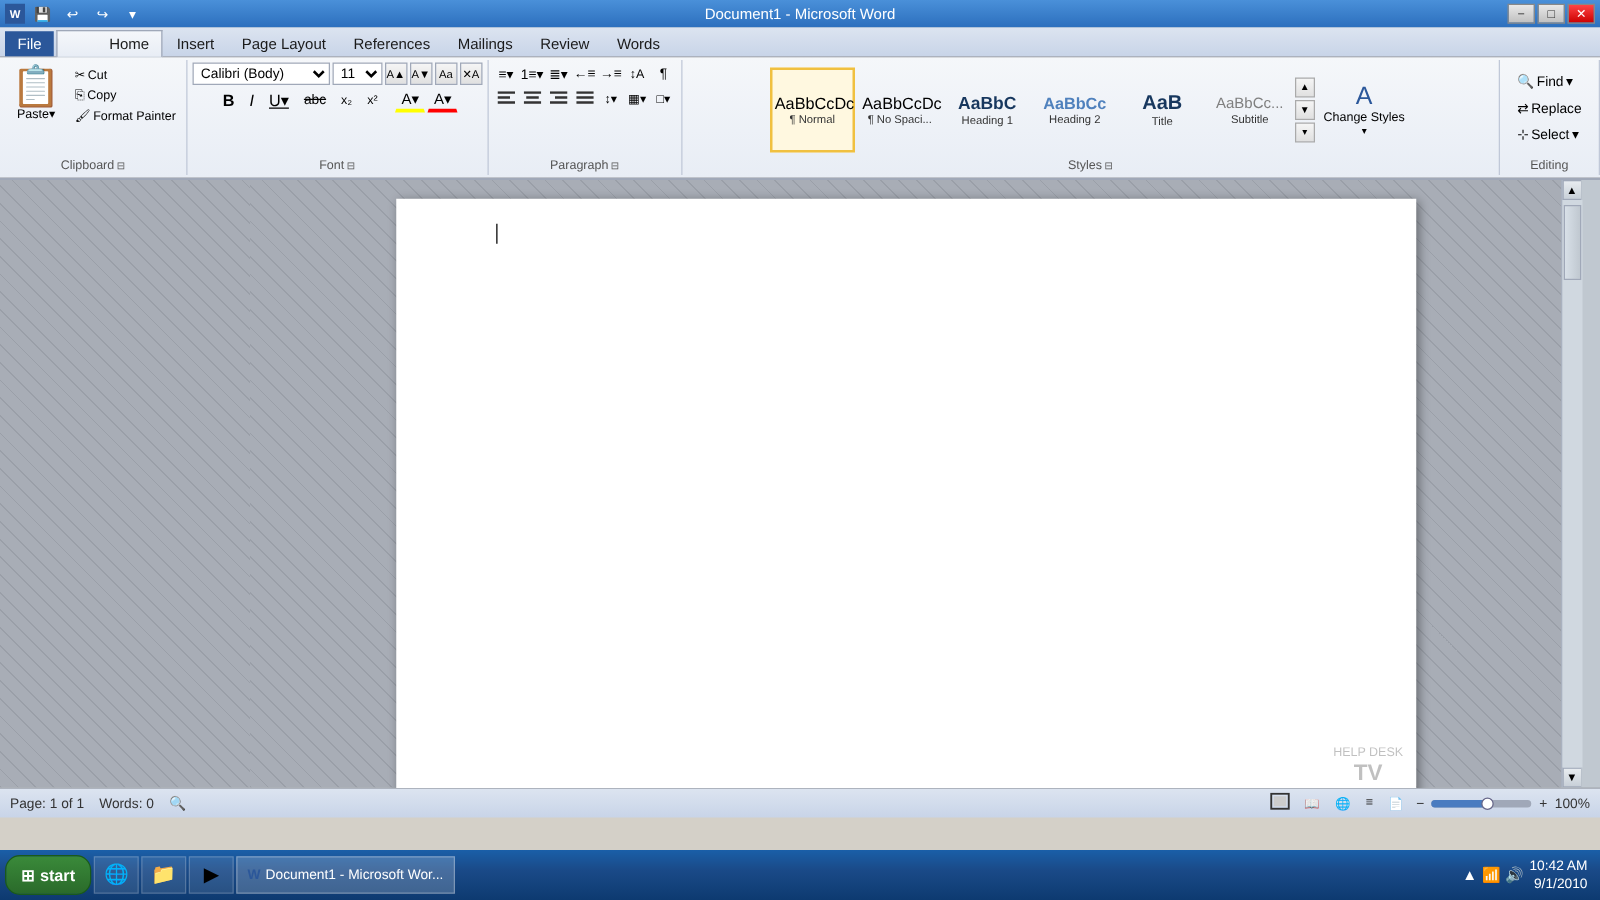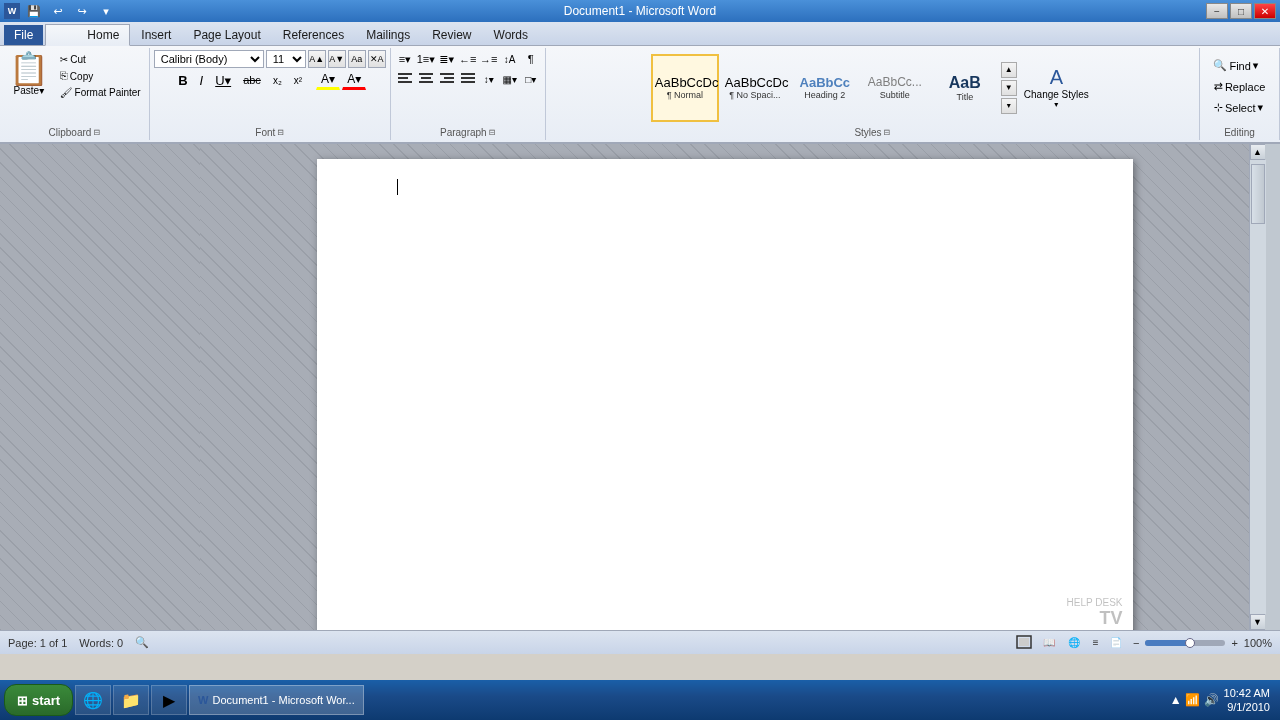--- a/index.html
+++ b/index.html
@@ -363,30 +363,34 @@
 
       <div class="style-item active">
         <div class="style-preview" style="font-size:13px;">AaBbCcDc</div>
         <div class="style-name">¶ Normal</div>
       </div>
       <div class="style-item">
         <div class="style-preview" style="font-size:13px;">AaBbCcDc</div>
         <div class="style-name">¶ No Spaci...</div>
       </div>
       <div class="style-item">
+        <div class="style-preview" style="font-size:14px; color:#17375e; font-weight:bold;">AaBbC</div>
+        <div class="style-name">Heading 1</div>
+      </div>
+      <div class="style-item">
         <div class="style-preview" style="font-size:13px; color:#4f81bd; font-weight:bold;">AaBbCc</div>
         <div class="style-name">Heading 2</div>
+      </div>
+      <div class="style-item">
+        <div class="style-preview" style="font-size:16px; color:#17375e; font-weight:bold;">AaB</div>
+        <div class="style-name">Title</div>
       </div>
       <div class="style-item">
         <div class="style-preview" style="font-size:12px; color:#7f7f7f;">AaBbCc...</div>
         <div class="style-name">Subtitle</div>
-      </div>
-      <div class="style-item">
-        <div class="style-preview" style="font-size:16px; color:#17375e; font-weight:bold;">AaB</div>
-        <div class="style-name">Title</div>
       </div>
 
       <div class="styles-arrow">
         <div class="styles-arrow-btn">▲</div>
         <div class="styles-arrow-btn">▼</div>
         <div class="styles-arrow-btn">▾</div>
       </div>
 
       <div class="change-styles-btn">
         <div style="font-size:20px; color:#2b579a;">A</div>
@@ -423,21 +427,21 @@
   </div>
 </div>
 
 <div class="doc-area" style="height: 486px;">
   <div style="width:200px; background: repeating-linear-gradient(45deg, #9a9fa8, #9a9fa8 1px, #a8adb6 1px, #a8adb6 10px);"></div>
   <div class="doc-scroll-area">
     <div class="doc-page">
       <div class="doc-cursor"></div>
       <div class="help-desk-watermark">
         <div>HELP DESK</div>
-        <div style="font-size:18px; font-weight:bold;">TV</div>
+        <div style="font-size:18px; font-weight:bold;text-align:center;">TV</div>
       </div>
     </div>
   </div>
   <div class="v-scrollbar">
     <div class="scrollbar-btn">▲</div>
     <div class="scrollbar-track">
       <div class="scrollbar-thumb"></div>
     </div>
     <div class="scrollbar-btn">▼</div>
   </div>

